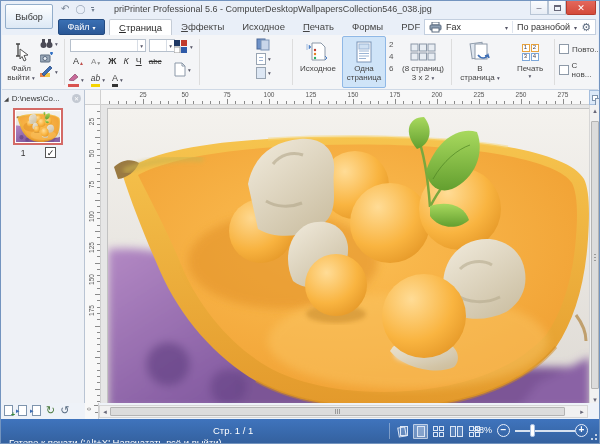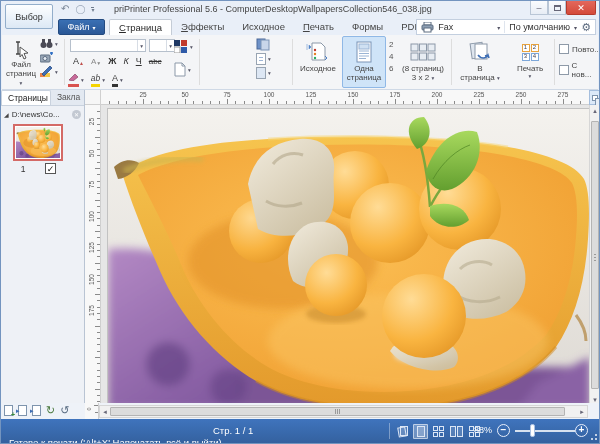--- a/index.html
+++ b/index.html
@@ -226,37 +226,37 @@
     </div>
     <div class="printerbar">
       <svg width="13" height="11" viewBox="0 0 13 11">
           <rect x="3" y="0" width="7" height="3" fill="#fff" stroke="#5d6c80"></rect>
           <rect x="1" y="3" width="11" height="5" rx="1" fill="#8fa0b4" stroke="#5d6c80"></rect>
           <rect x="3" y="6" width="7" height="4" fill="#fff" stroke="#5d6c80"></rect>
         </svg>
       <span class="plabel" style="width:55px">Fax</span>
       <span class="dd" style="font-size:6px;color:#556">▾</span>
       <span class="pb-sep"></span>
-      <span class="plabel">По умолчанию</span>
+      <span class="plabel">По разнобой</span>
       <span class="dd" style="font-size:6px;color:#556">▾</span>
       <span class="gear">⚙</span>
     </div>
   </div>
 
   <div class="ribbon">
 
     <div class="bigbtn" style="left:2px;width:34px">
       <span class="ic">
         <svg width="20" height="20" viewBox="0 0 20 20">
             <path d="M5,2 h4 M7,2 v12 M5,14 h4" stroke="#444" stroke-width="1.3" fill="none"></path>
             <path d="M9,7 L17,13 L13,13.5 L15,18 L13,19 L11,14.5 L9,17 Z" fill="#fff" stroke="#555" stroke-width="1"></path>
           </svg>
       </span>
       <span>Файл</span>
-      <span><span>страниц</span> <span class="dd6">▾</span></span>
+      <span><span>выйти</span> <span class="dd6">▾</span></span>
     </div>
     <div style="position:absolute;left:38px;top:3px;display:flex;flex-direction:column;gap:3px">
       <span class="smallbtn">
         <svg width="13" height="11" viewBox="0 0 13 11">
             <circle cx="3.5" cy="7" r="3" fill="#4a4a55"></circle>
             <circle cx="9.5" cy="7" r="3" fill="#4a4a55"></circle>
             <rect x="2" y="1" width="3" height="4" fill="#4a4a55"></rect>
             <rect x="8" y="1" width="3" height="4" fill="#4a4a55"></rect>
           </svg>
         <span class="dd6">▾</span>
@@ -430,24 +430,20 @@
       <span class="cb"></span>
       <span>Повто...</span>
     </div>
     <div class="checkrow" style="position:absolute;left:557px;top:26px">
       <span class="cb"></span>
       <span>С нов...</span>
     </div>
   </div>
 
   <div class="sidebar">
-    <div class="side-tabs">
-      <div class="side-tab active">Страницы</div>
-      <div class="side-tab">Закла</div>
-    </div>
     <div class="tree">
       <span class="exp">◢</span>
       <span style="overflow:hidden;white-space:nowrap">D:\news\Co...</span>
       <span class="clr">✕</span>
     </div>
     <div class="thumbwrap">
       <svg viewBox="0 0 482 300" width="44" height="31" preserveAspectRatio="none" xmlns="http://www.w3.org/2000/svg" xmlns:xlink="http://www.w3.org/1999/xlink">
           <use href="#photoArt" xlink:href="#photoArt"></use>
         </svg>
     </div>

